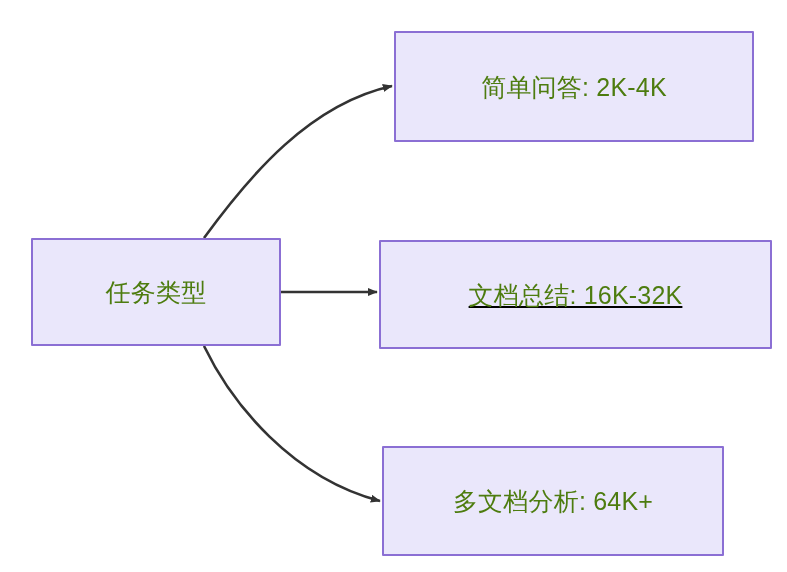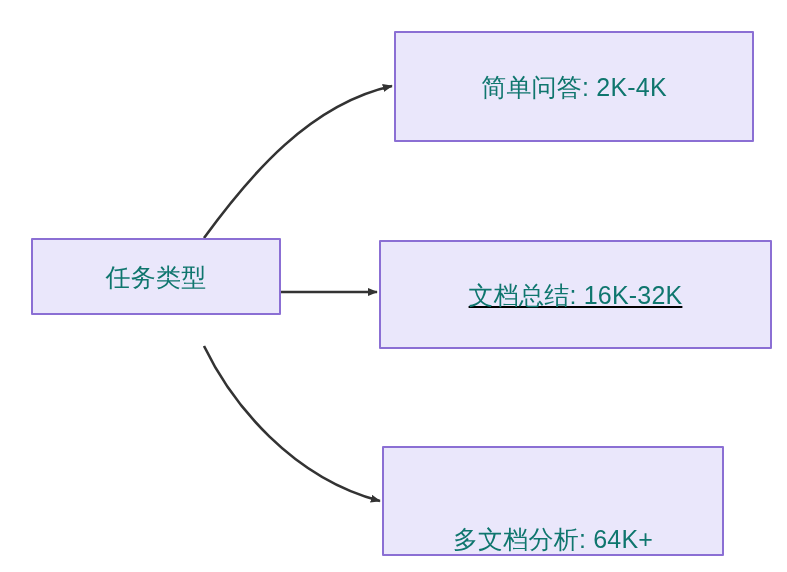--- a/index.html
+++ b/index.html
@@ -29,31 +29,31 @@
     box-sizing: border-box;
     background: #EAE7FB;
     border: 2px solid #8B6FD4;
     border-radius: 1px;
     display: flex;
     align-items: center;
     justify-content: center;
     z-index: 2;
   }
   .node-label {
-    color: #0f766e;
+    color: #4d7c0f;
     font-size: 25px;
     line-height: 1.2;
     white-space: nowrap;
     letter-spacing: 0.2px;
     text-align: center;
   }
-  #node-root      { left: 31px;  top: 238px; width: 250px; height: 77px; }
+  #node-root      { left: 31px;  top: 238px; width: 250px; height: 108px; }
   #node-simple-qa { left: 394px; top: 31px;  width: 360px; height: 111px; }
   #node-doc-sum   { left: 379px; top: 240px; width: 393px; height: 109px; text-decoration: underline; }
-  #node-multi-doc { left: 382px; top: 446px; width: 342px; height: 110px; align-items: flex-end; }
+  #node-multi-doc { left: 382px; top: 446px; width: 342px; height: 110px; }
 </style>
 </head>
 <body>
 
 <div id="diagram-canvas">
 
   <svg id="edge-layer" viewBox="0 0 787 572" width="787" height="572" xmlns="http://www.w3.org/2000/svg">
     <defs>
       <marker id="arrowhead" markerWidth="10" markerHeight="8" refX="9.2" refY="4" orient="auto" markerUnits="userSpaceOnUse">
         <path d="M 0 0 L 10 4 L 0 8 z" fill="#333333"></path>

